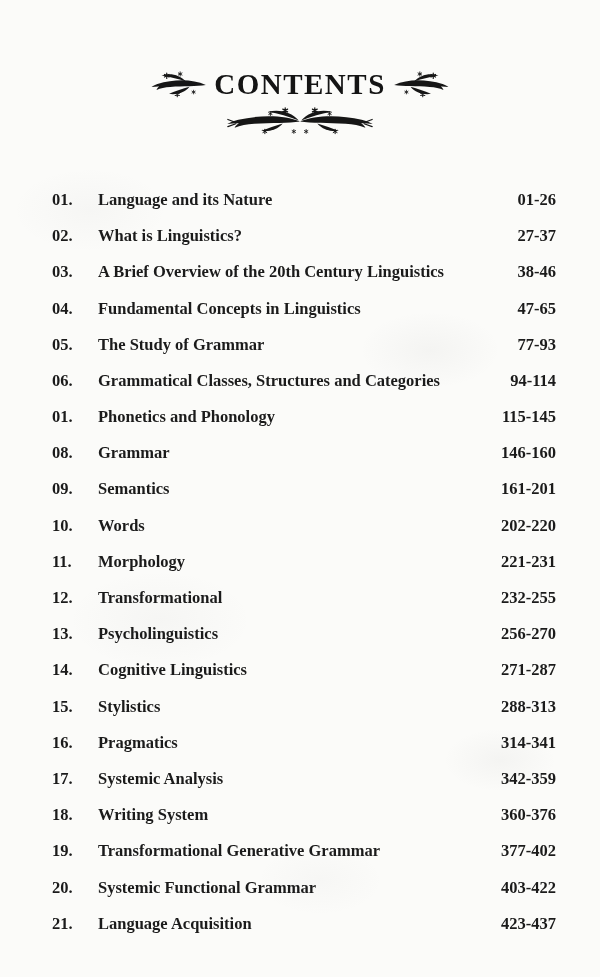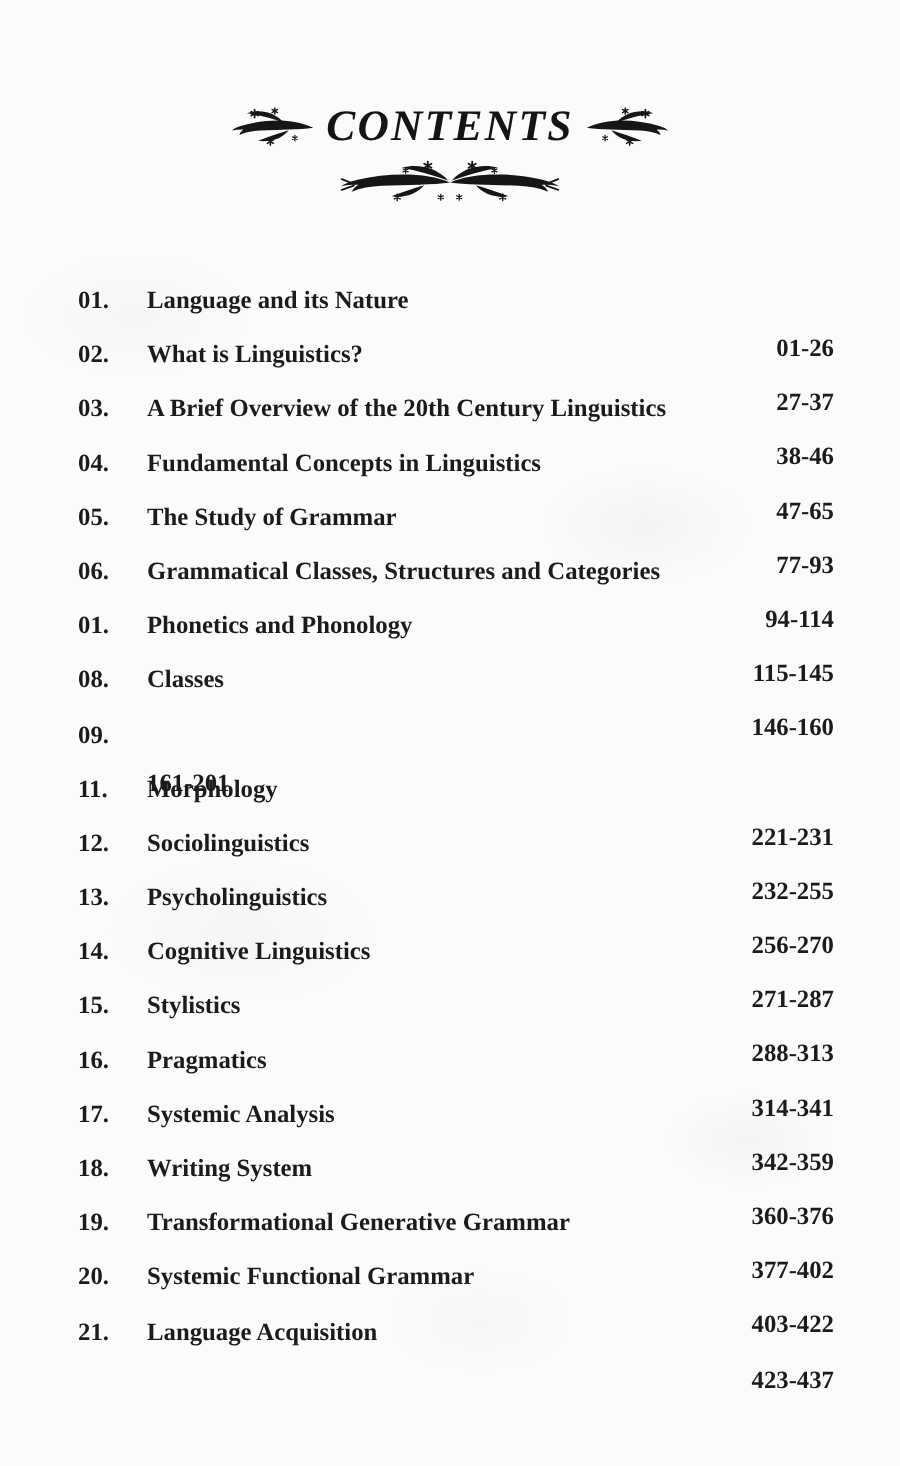--- a/index.html
+++ b/index.html
@@ -19,21 +19,20 @@
       radial-gradient(ellipse 130px 70px at 160px 620px, rgba(110,110,110,.04), transparent 70%),
       radial-gradient(ellipse 80px 45px at 500px 760px, rgba(110,110,110,.05), transparent 70%),
       radial-gradient(ellipse 110px 60px at 90px 210px, rgba(110,110,110,.035), transparent 70%),
       radial-gradient(ellipse 90px 50px at 320px 880px, rgba(110,110,110,.03), transparent 70%);
     font-family: "Liberation Serif", serif;
     color: #1b1b1b;
   }
   .header {
     padding-top: 70px;
     text-align: center;
-    font-style: italic;
   }
   .title-row {
     display: flex;
     align-items: center;
     justify-content: center;
     gap: 7px;
   }
   .page-title {
     margin: 0;
     font-size: 29px;
@@ -48,21 +47,21 @@
     margin-top: 7px;
     display: flex;
     justify-content: center;
   }
   .toc {
     margin-top: 46px;
     padding: 0 44px 0 52px;
   }
   .toc-row {
     display: flex;
-    align-items: flex-start;
+    align-items: flex-end;
     height: 36.2px;
     font-size: 16.5px;
     font-weight: 700;
     line-height: 36.2px;
   }
   .num {
     flex: 0 0 46px;
   }
   .chapter {
     flex: 1 1 auto;
@@ -174,39 +173,45 @@
   </div>
 
   <div class="toc-row">
     <span class="num">01.</span>
     <span class="chapter">Phonetics and Phonology</span>
     <span class="pages">115-145</span>
   </div>
 
   <div class="toc-row">
     <span class="num">08.</span>
-    <span class="chapter">Classes</span>
+    <span class="chapter">Grammar</span>
     <span class="pages">146-160</span>
   </div>
 
   <div class="toc-row">
     <span class="num">09.</span>
+    <span class="chapter">Semantics</span>
     <span class="pages">161-201</span>
   </div>
 
+  <div class="toc-row">
+    <span class="num">10.</span>
+    <span class="chapter">Words</span>
+    <span class="pages">202-220</span>
+  </div>
 
   <div class="toc-row">
     <span class="num">11.</span>
     <span class="chapter">Morphology</span>
     <span class="pages">221-231</span>
   </div>
 
   <div class="toc-row">
     <span class="num">12.</span>
-    <span class="chapter">Sociolinguistics</span>
+    <span class="chapter">Transformational</span>
     <span class="pages">232-255</span>
   </div>
 
   <div class="toc-row">
     <span class="num">13.</span>
     <span class="chapter">Psycholinguistics</span>
     <span class="pages">256-270</span>
   </div>
 
   <div class="toc-row">

